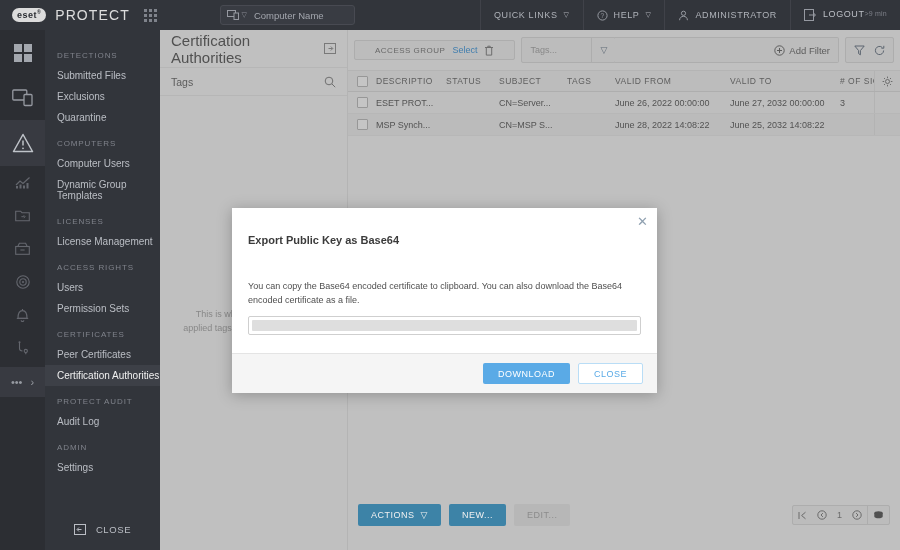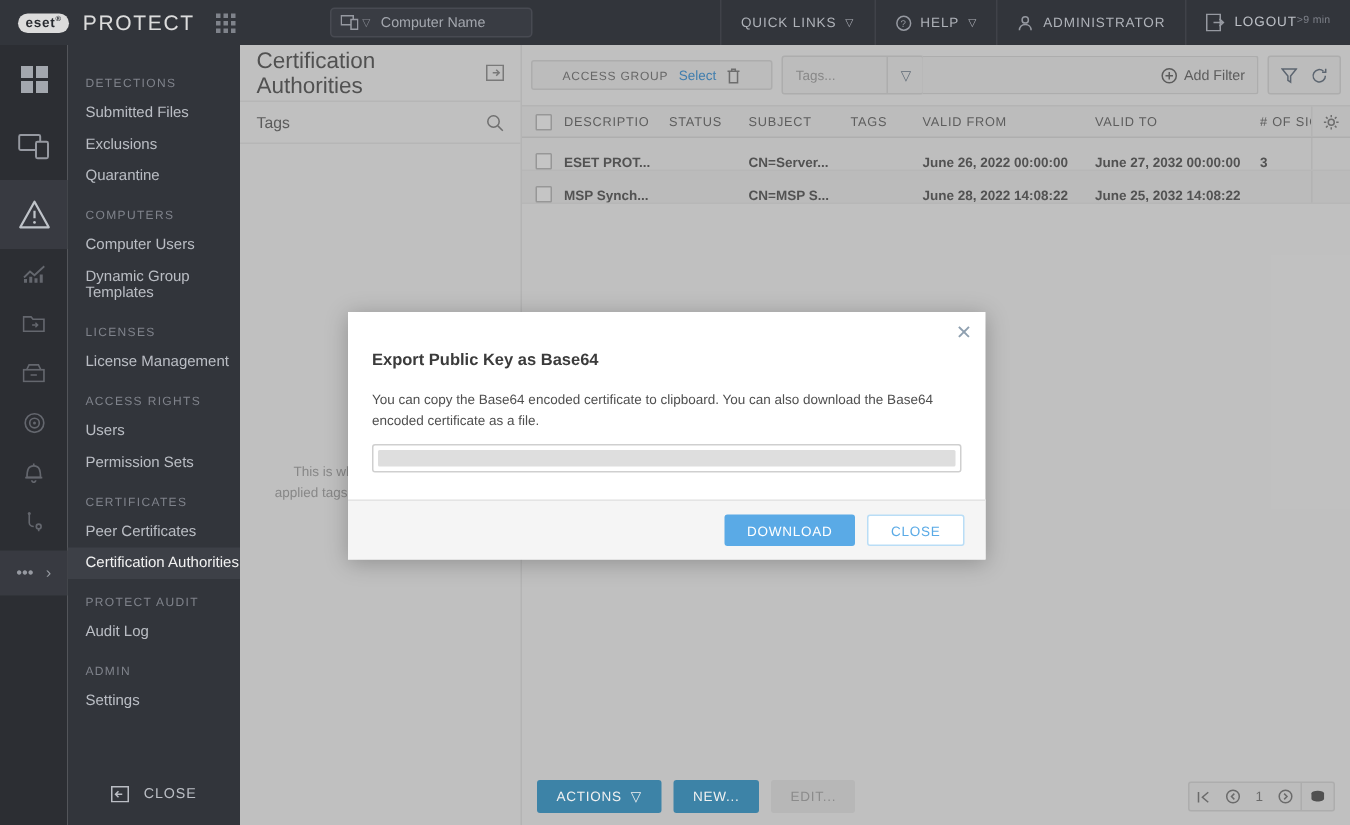--- a/index.html
+++ b/index.html
@@ -132,40 +132,40 @@
     border:1px solid #b4b4b4; border-radius:2px; background:#c4c4c4; padding:0 8px; color:#5a6470; }
 
   
   .tablewrap { background:#c6c6c6; }
   .thead {
     height:22px; display:flex; align-items:center; background:#c4c4c4;
     border-top:1px solid #bcbcbc; border-bottom:1px solid #b5b5b5;
     font-size:8.5px; letter-spacing:.5px; color:#5b5b5b;
   }
   .row {
-    height:22px; display:flex; align-items:flex-end; font-size:9px; color:#4f4f4f;
-    border-bottom:1px solid #bfbfbf; background:#c7c7c7;font-weight:bold;
+    height:22px; display:flex; align-items:center; font-size:9px; color:#4f4f4f;
+    border-bottom:1px solid #bfbfbf; background:#c7c7c7;
   }
   .row.alt { background:#c3c3c3; }
   .c-chk { width:28px; display:flex; align-items:center; justify-content:center; }
   .chkbox { width:11px; height:11px; border:1px solid #9b9b9b; background:#cfcfcf; border-radius:1px; }
   .c-desc { width:70px; overflow:hidden; white-space:nowrap; }
   .c-stat { width:53px; }
   .c-subj { width:68px; overflow:hidden; white-space:nowrap; }
   .c-tags { width:48px; }
   .c-vfrom { width:115px; }
   .c-vto { width:110px; }
   .c-sign { flex:1; overflow:hidden; white-space:nowrap; }
   .c-gear { width:26px; display:flex; align-items:center; justify-content:center;
     color:#6c6c6c; border-left:1px solid #bababa; height:100%; }
   .tbody-fill { height:372px; background:#c9c9c9; }
 
   
   .bottombar {
-    position:absolute; bottom:0; left:0; width:552px; height:38px;
+    position:absolute; bottom:16px; left:0; width:552px; height:38px;
     display:flex; align-items:center; padding:0 10px; gap:8px;
   }
   .btn {
     height:22px; padding:0 13px; border-radius:2px; font-size:9px; letter-spacing:.5px;
     display:flex; align-items:center; justify-content:center; color:#fff;
     background:#3785ad; border:none; gap:6px;
   }
   .btn.disabled { background:#bfbfbf; color:#8e8e8e; }
   .pager {
     margin-left:auto; display:flex; align-items:center; height:20px;
@@ -181,21 +181,21 @@
     position:absolute; left:232px; top:208px; width:425px;
     background:#fff; box-shadow:0 2px 14px rgba(0,0,0,.25);
   }
   .modal-x {
     position:absolute; right:9px; top:7px; color:#8fa0b0; font-size:13px; line-height:1;
   }
   .modal-title {
     padding:26px 16px 0 16px; font-size:11px; font-weight:bold; color:#3b3b3b;
   }
   .modal-body { padding:14px 16px 18px 16px; }
-  .modal-desc { font-size:9px; color:#4f4f4f; line-height:1.5; }
+  .modal-desc { font-size:9px; color:#4f4f4f; line-height:1.5;margin-top:20px; }
   .modal-input {
     margin-top:9px; height:19px; border:1px solid #cfcfcf; border-radius:2px;
     background:#fff; display:flex; align-items:center; padding:0 3px;
   }
   .modal-input .blur { flex:1; height:11px; background:#dedede; border-radius:1px; }
   .modal-footer {
     background:#f5f5f5; border-top:1px solid #e4e4e4; height:40px;
     display:flex; align-items:center; justify-content:flex-end; gap:8px; padding:16px 14px;
   }
   .mbtn {

